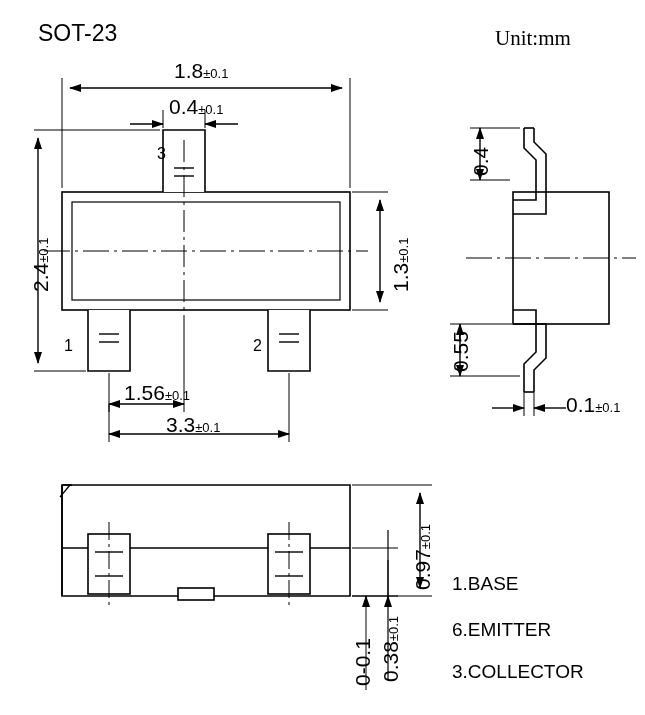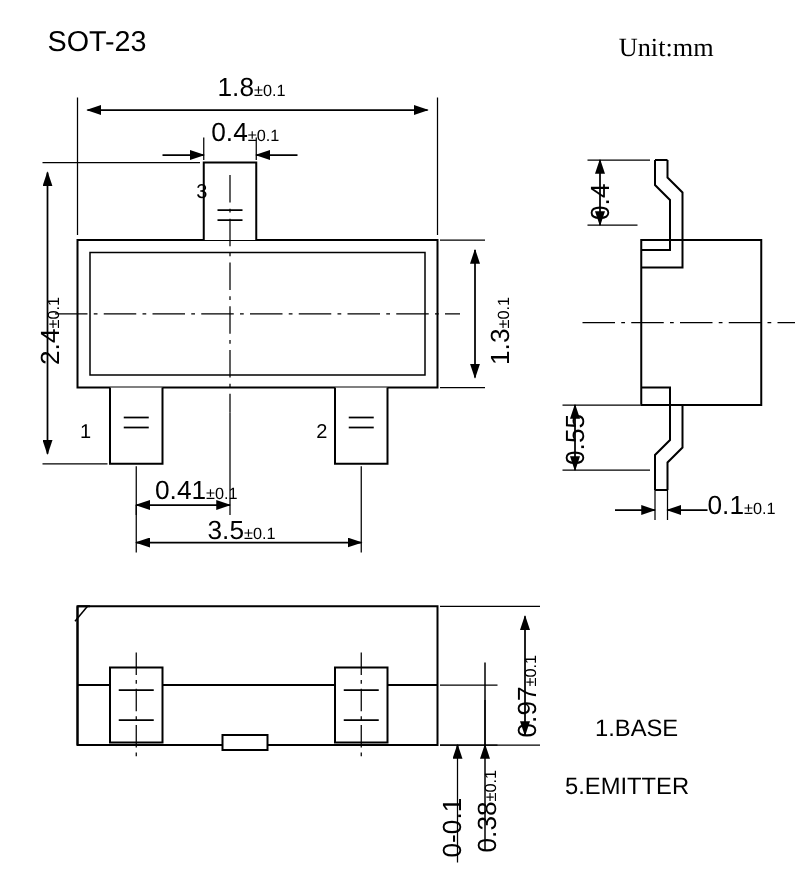--- a/index.html
+++ b/index.html
@@ -1,17 +1,17 @@
 <!DOCTYPE html>
 <html><head>
 <meta charset="utf-8">
 <style>
   html,body{margin:0;padding:0;background:#ffffff;}
   body{width:645px;height:715px;position:relative;font-family:"Liberation Sans",sans-serif;color:#000;}
-  #sheet{position:absolute;left:0;top:0;width:645px;height:715px;overflow:hidden;border-radius:20px;}
+  #sheet{position:absolute;left:0;top:0;width:645px;height:715px;overflow:hidden;}
   svg{position:absolute;left:0;top:0;}
   .txt{position:absolute;white-space:nowrap;line-height:1;}
   .big{font-size:21px;}
   .mid{font-size:19px;}
   .small{font-size:13px;}
   .pinnum{font-size:16px;}
   .title{font-size:23px;}
   .rot{transform-origin:0 0;}
 </style>
 </head>
@@ -186,40 +186,41 @@
   </div>
 
   <div class="txt rot" style="left:390px;top:292px;transform:rotate(-90deg);">
     <span class="big">1.3</span><span class="small">±0.1</span>
   </div>
   <div class="txt rot" style="left:30px;top:292px;transform:rotate(-90deg);">
     <span class="big">2.4</span><span class="small">±0.1</span>
   </div>
 
   <div class="txt" style="left:124px;top:382px;">
-    <span class="big">0.41</span><span class="small">±0.1</span>
+    <span class="big">1.56</span><span class="small">±0.1</span>
   </div>
   <div class="txt" style="left:166px;top:414px;">
-    <span class="big">3.5</span><span class="small">±0.1</span>
+    <span class="big">3.3</span><span class="small">±0.1</span>
   </div>
 
   <div class="txt pinnum" style="left:157px;top:146px;">3</div>
   <div class="txt pinnum" style="left:64px;top:338px;">1</div>
   <div class="txt pinnum" style="left:253px;top:338px;">2</div>
 
   <div class="txt rot big" style="left:470px;top:176px;transform:rotate(-90deg);">0.4</div>
   <div class="txt rot big" style="left:450px;top:372px;transform:rotate(-90deg);">0.55</div>
   <div class="txt" style="left:566px;top:394px;">
     <span class="big">0.1</span><span class="small">±0.1</span>
   </div>
 
   <div class="txt rot" style="left:412px;top:590px;transform:rotate(-90deg);">
     <span class="big">0.97</span><span class="small">±0.1</span>
   </div>
   <div class="txt rot" style="left:380px;top:682px;transform:rotate(-90deg);">
     <span class="big">0.38</span><span class="small">±0.1</span>
   </div>
   <div class="txt rot big" style="left:352px;top:686px;transform:rotate(-90deg);">0-0.1</div>
 
-  <div class="txt mid" style="left:476px;top:574px;">1.BASE</div>
-  <div class="txt mid" style="left:452px;top:620px;">5.EMITTER</div>
+  <div class="txt mid" style="left:452px;top:574px;">1.BASE</div>
+  <div class="txt mid" style="left:452px;top:620px;">6.EMITTER</div>
+  <div class="txt mid" style="left:452px;top:662px;">3.COLLECTOR</div>
 
 </div>
 
 </body></html>

